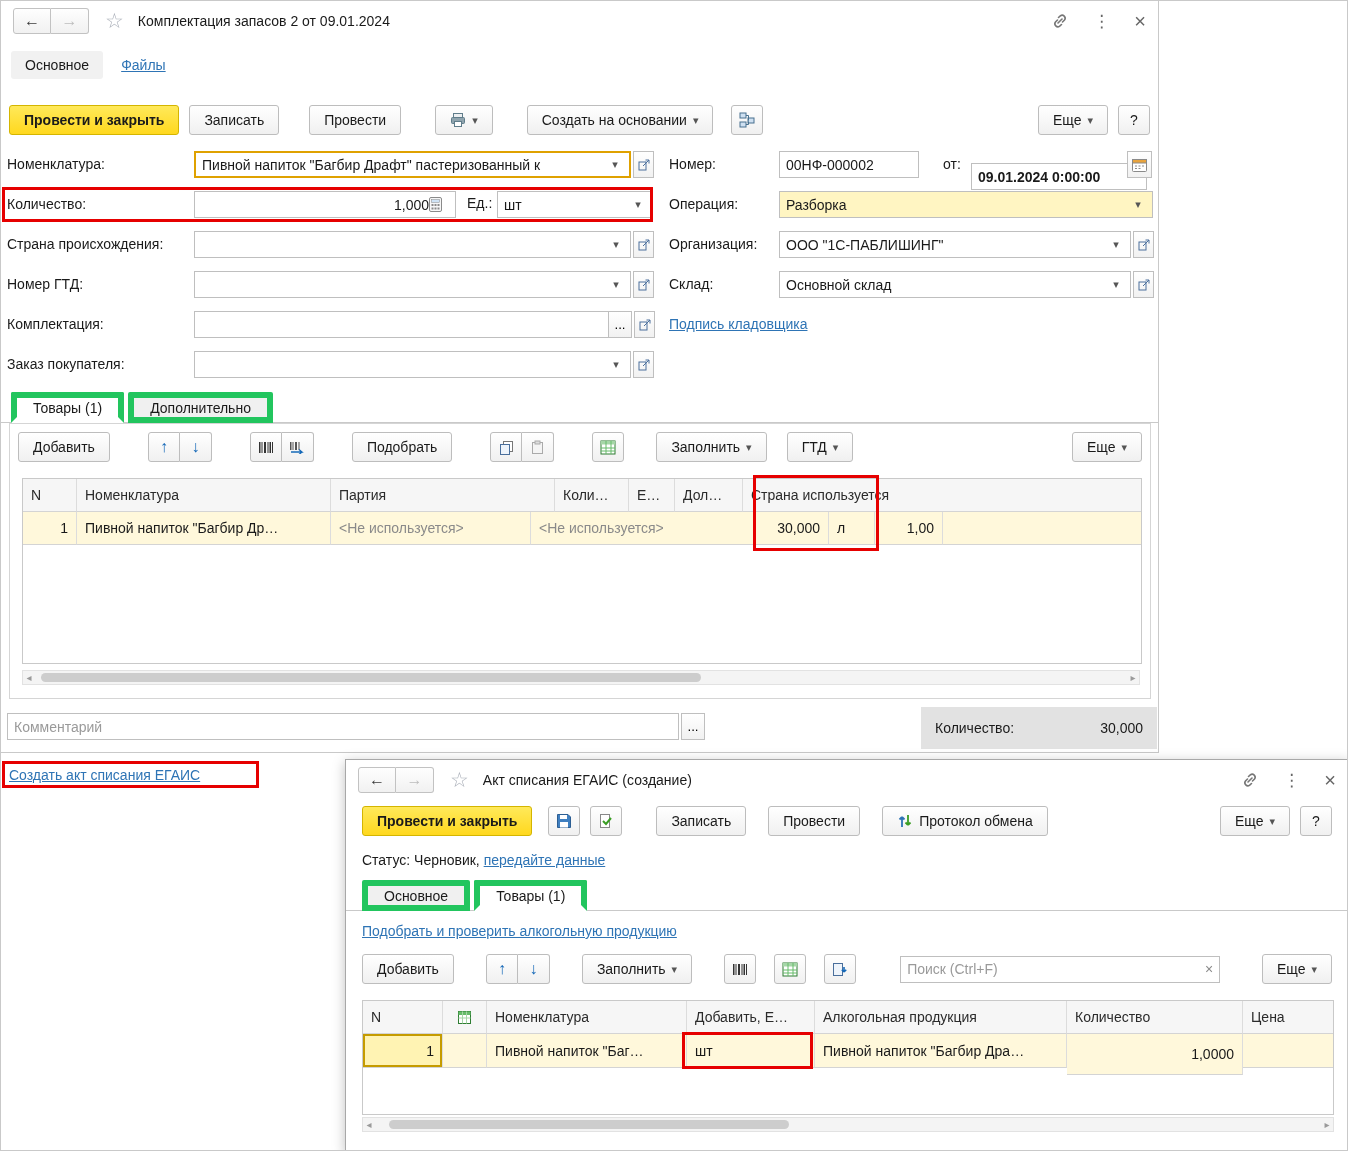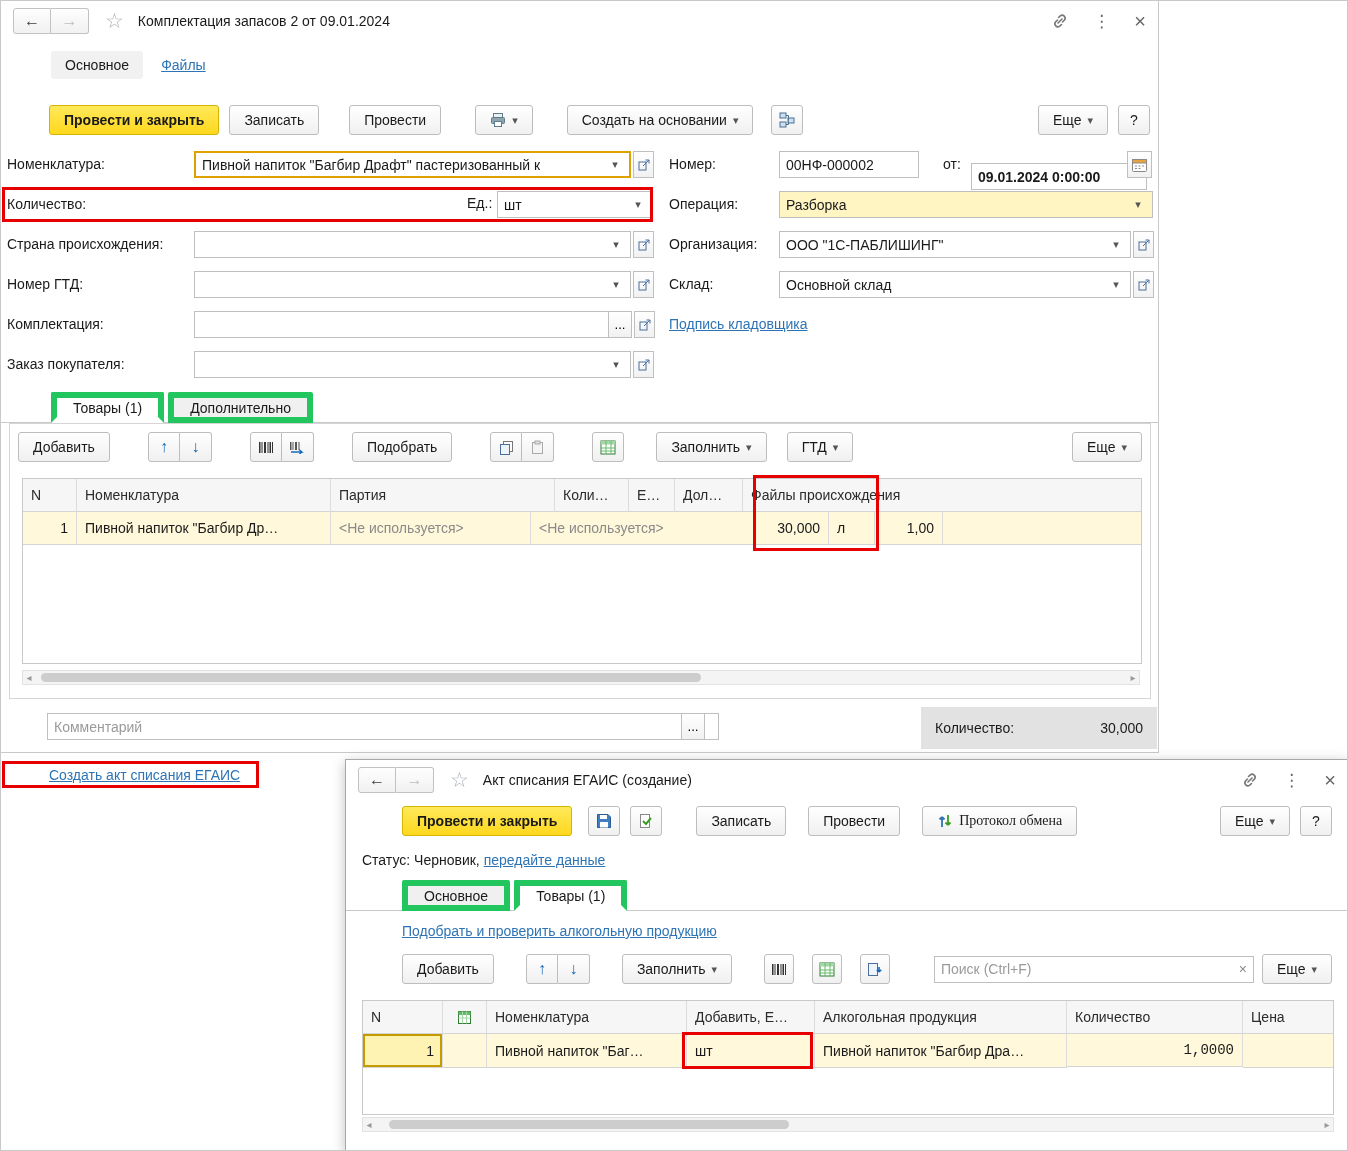--- a/index.html
+++ b/index.html
@@ -1,19 +1,19 @@
 <!DOCTYPE html>
 <html><head>
 <meta charset="utf-8">
 <style>
   * { margin:0; padding:0; box-sizing:border-box; }
   body { font-family:"Liberation Sans",sans-serif; background:#fff; }
   .page { position:relative; width:1348px; height:1151px; background:#fff; overflow:hidden;
           font-size:14px; color:#1a1a1a; border:1px solid #c9c9c9; }
-  .abs { position:absolute;margin-left:40px; }
+  .abs { position:absolute; }
   .win { position:absolute; background:#fff; }
   .titlebar { position:absolute; left:0; top:0; right:0; height:40px; display:flex; align-items:center; padding:0 12px; }
   .navgroup { display:flex; }
   .navbtn { width:38px; height:26px; border:1px solid #c2c2c2; background:linear-gradient(#fefefe,#f1f1f1);
             display:flex; align-items:center; justify-content:center; font-size:16px; color:#3a3a3a; cursor:pointer; }
   .navbtn.first { border-radius:3px 0 0 3px; }
   .navbtn.last { border-radius:0 3px 3px 0; border-left:none; color:#bdbdbd; }
   .star { font-size:21px; color:#aeb3bc; margin-left:16px; cursor:pointer; }
   .wtitle { font-size:14px; font-weight:400; margin-left:14px; white-space:nowrap; }
   .title-icons { margin-left:auto; display:flex; align-items:center; gap:24px; color:#666; }
@@ -148,20 +148,35 @@
     <button class="sqbtn" style="left:632px;top:150px;">
       <span>
           <svg width="12" height="12" viewBox="0 0 12 12" fill="none" stroke="#4a6f9c">
             <rect x="1" y="3" width="7" height="8"></rect>
             <path d="M5 7 L11 1 M7.5 1 H11 V4.5"></path>
           </svg>
         </span>
     </button>
 
     <span class="lbl" style="left:6px;top:195px;">Количество:</span>
+    <div class="fld" style="left:193px;top:190px;width:262px;">
+      <span class="val num-val">1,000</span>
+      <span class="dd" style="width:20px;">
+        <svg width="13" height="15" viewBox="0 0 13 15">
+            <rect x="0.5" y="0.5" width="12" height="14" rx="1.5" fill="#f7f7f7" stroke="#8a8a8a"></rect>
+            <rect x="2.5" y="2.5" width="8" height="3" fill="#cfe3f5" stroke="#8a8a8a" stroke-width="0.5"></rect>
+            <rect x="2.5" y="7" width="2" height="2" fill="#8a8a8a"></rect>
+            <rect x="5.5" y="7" width="2" height="2" fill="#8a8a8a"></rect>
+            <rect x="8.5" y="7" width="2" height="2" fill="#8a8a8a"></rect>
+            <rect x="2.5" y="10.5" width="2" height="2" fill="#8a8a8a"></rect>
+            <rect x="5.5" y="10.5" width="2" height="2" fill="#8a8a8a"></rect>
+            <rect x="8.5" y="10.5" width="2" height="2" fill="#8a8a8a"></rect>
+          </svg>
+      </span>
+    </div>
     <span class="lbl" style="left:466px;top:194px;">Ед.:</span>
     <div class="fld" style="left:496px;top:190px;width:156px;">
       <span class="val">шт</span>
       <span class="dd">▾</span>
     </div>
 
     <span class="lbl" style="left:6px;top:235px;">Страна происхождения:</span>
     <div class="fld" style="left:193px;top:230px;width:437px;">
       <span class="val"></span>
       <span class="dd">▾</span>
@@ -358,21 +373,21 @@
       </div>
 
       <div class="grid" style="left:12px;top:54px;width:1120px;height:186px;">
         <div class="grow ghead">
           <div class="gcell" style="width:54px;">N</div>
           <div class="gcell" style="width:254px;">Номенклатура</div>
           <div class="gcell" style="width:224px;">Партия</div>
           <div class="gcell" style="width:74px;">Коли…</div>
           <div class="gcell" style="width:46px;">Е…</div>
           <div class="gcell" style="width:68px;">Дол…</div>
-          <div class="gcell" style="flex:1;border-right:none;">Файлы происхождения</div>
+          <div class="gcell" style="flex:1;border-right:none;">Страна используется</div>
         </div>
         <div class="grow gdata">
           <div class="gcell cellnum" style="width:54px;">1</div>
           <div class="gcell" style="width:254px;">Пивной напиток "Багбир Др…</div>
           <div class="gcell muted" style="width:200px;">&lt;Не используется&gt;</div>
           <div class="gcell muted" style="width:224px;">&lt;Не используется&gt;</div>
           <div class="gcell cellnum" style="width:74px;">30,000</div>
           <div class="gcell" style="width:46px;">л</div>
           <div class="gcell cellnum" style="width:68px;">1,00</div>
           <div class="gcell" style="flex:1;border-right:none;"></div>
@@ -439,21 +454,21 @@
       <button class="btn iconbtn">
         <span>
             <svg width="16" height="16" viewBox="0 0 16 16">
               <rect x="2.5" y="1.5" width="9" height="13" fill="#fff" stroke="#888"></rect>
               <path d="M5 8 l3 3 l5 -6" stroke="#3a9d23" stroke-width="2" fill="none"></path>
             </svg>
           </span>
       </button>
       <button class="btn" style="margin-left:24px;">Записать</button>
       <button class="btn" style="margin-left:12px;">Провести</button>
-      <button class="btn" style="margin-left:12px;font-family:Liberation Serif, serif;">
+      <button class="btn" style="margin-left:12px;">
         <span>
             <svg width="16" height="16" viewBox="0 0 16 16" fill="none">
               <path d="M5 14 V4 M5 4 l-2.5 2.5 M5 4 l2.5 2.5" stroke="#2e74b5" stroke-width="1.8"></path>
               <path d="M11 2 v10 M11 12 l-2.5 -2.5 M11 12 l2.5 -2.5" stroke="#3a9d23" stroke-width="1.8"></path>
             </svg>
           </span>
         <span>Протокол обмена</span>
       </button>
       <button class="btn" style="margin-left:auto;">
         <span>Еще</span>
@@ -546,21 +561,21 @@
         <div class="gcell" style="width:252px;">Алкогольная продукция</div>
         <div class="gcell" style="width:176px;">Количество</div>
         <div class="gcell" style="flex:1;border-right:none;">Цена</div>
       </div>
       <div class="grow gdata" style="height:34px;">
         <div class="gcell cellnum curcell" style="width:80px;height:34px;">1</div>
         <div class="gcell" style="width:44px;height:34px;"></div>
         <div class="gcell" style="width:200px;height:34px;">Пивной напиток "Баг…</div>
         <div class="gcell" style="width:128px;height:34px;">шт</div>
         <div class="gcell" style="width:252px;height:34px;">Пивной напиток "Багбир Дра…</div>
-        <div class="gcell cellnum" style="width:176px;height:33px;font-family:Liberation Mono, monospace;">1,0000</div>
+        <div class="gcell cellnum" style="width:176px;height:41px;">1,0000</div>
         <div class="gcell" style="flex:1;border-right:none;height:34px;"></div>
       </div>
     </div>
 
     <div class="scroll" style="left:16px;top:357px;width:972px;">
       <span class="sarr" style="left:0;">◂</span>
       <div class="thumb" style="left:26px;width:400px;"></div>
       <span class="sarr" style="right:0;">▸</span>
     </div>
   </section>

